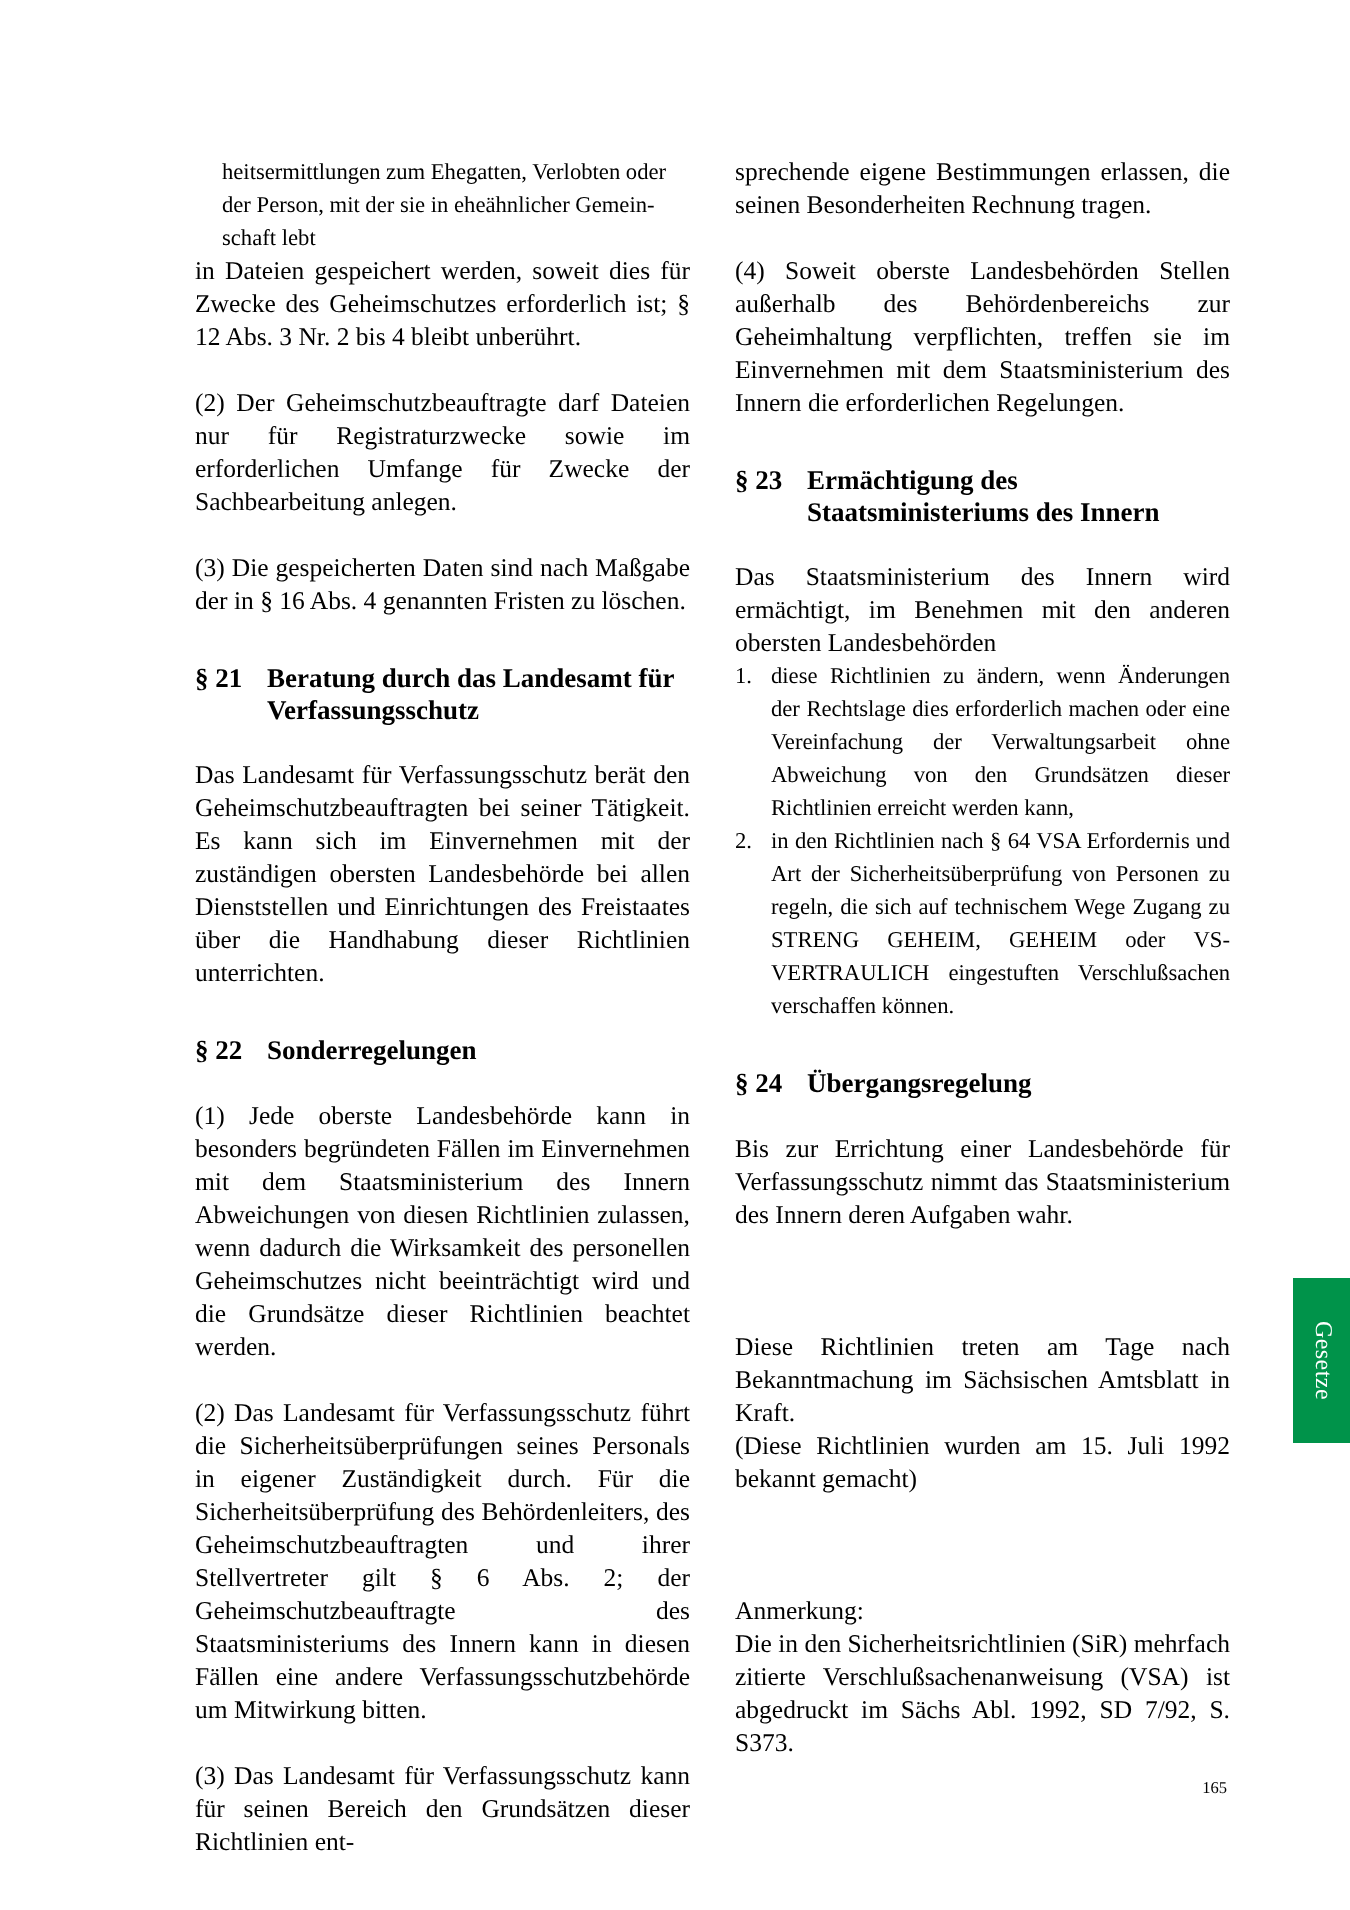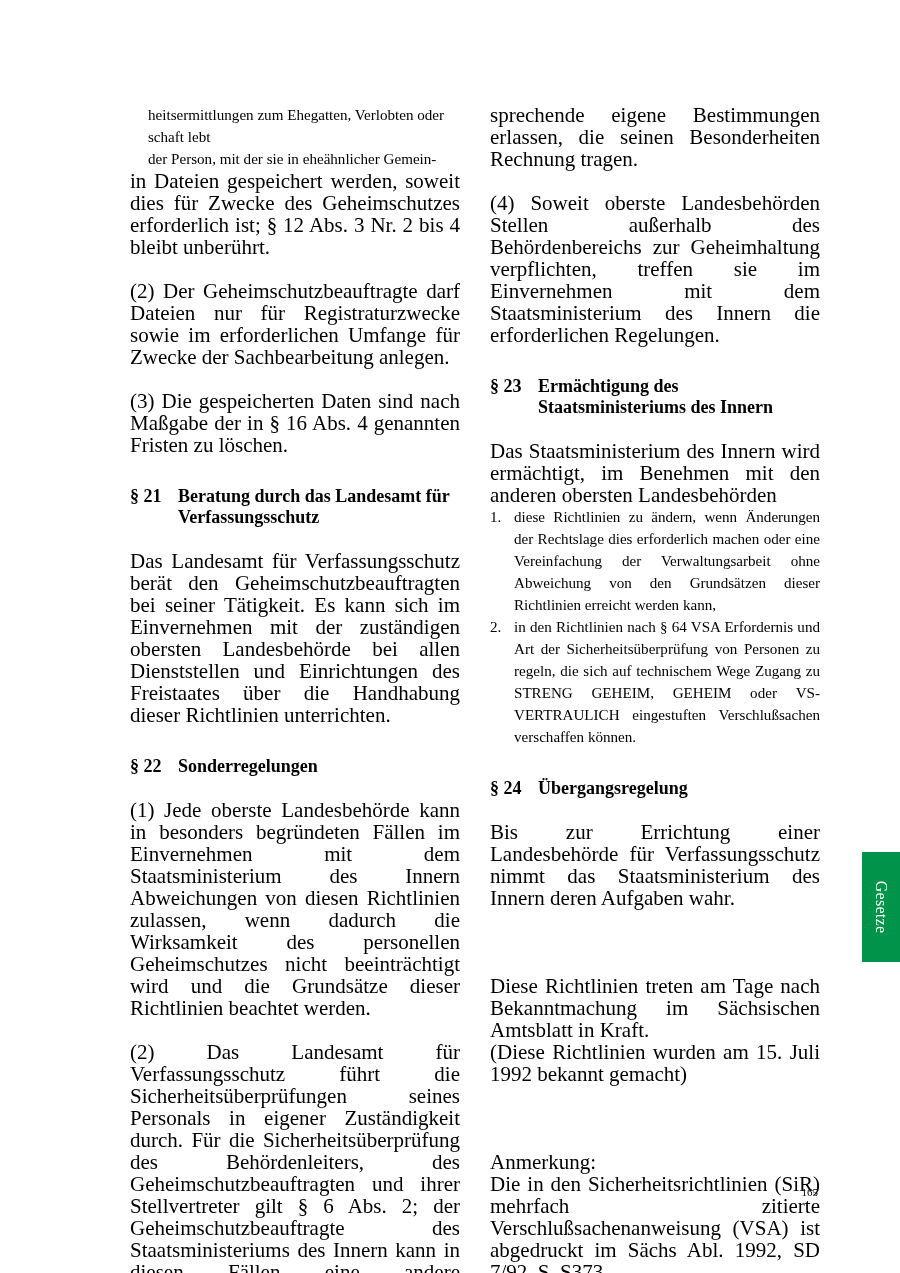--- a/index.html
+++ b/index.html
@@ -30,21 +30,21 @@
     display: flex;
     flex-direction: row;
     justify-content: space-between;
   }
   .column {
     width: 330px;
   }
   
   p.para {
     margin: 0;
-    font-size: 21px;
+    font-size: 17px;
     line-height: 22.0px;
     text-align: justify;
     text-justify: inter-word;
     hyphens: manual;
     -webkit-hyphens: manual;
   }
   .gap-para { height: 22px; }
   .gap-head-before { height: 30px; }
   .gap-head-after { height: 22px; }
   .gap-big { height: 44px; }
@@ -136,22 +136,22 @@
 <body>
 
 <div class="page">
 
   <div class="columns">
 
     <div class="column">
 
       <div class="indent-block">
         <div>heitsermittlungen zum Ehegatten, Verlobten oder</div>
+        <div>der Person, mit der sie in eheähnlicher Gemein-</div>
         <div>schaft lebt</div>
-        <div>der Person, mit der sie in eheähnlicher Gemein-</div>
       </div>
 
       <p class="para">in Dateien gespeichert werden, soweit dies für Zwecke des Geheimschutzes erforderlich ist; § 12 Abs. 3 Nr. 2 bis 4 bleibt unberührt.</p>
 
       <div class="gap-para"></div>
 
       <p class="para">(2) Der Geheimschutzbeauftragte darf Dateien nur für Registraturzwecke sowie im erforderlichen Umfange für Zwecke der Sachbearbeitung anlegen.</p>
 
       <div class="gap-para"></div>
 

